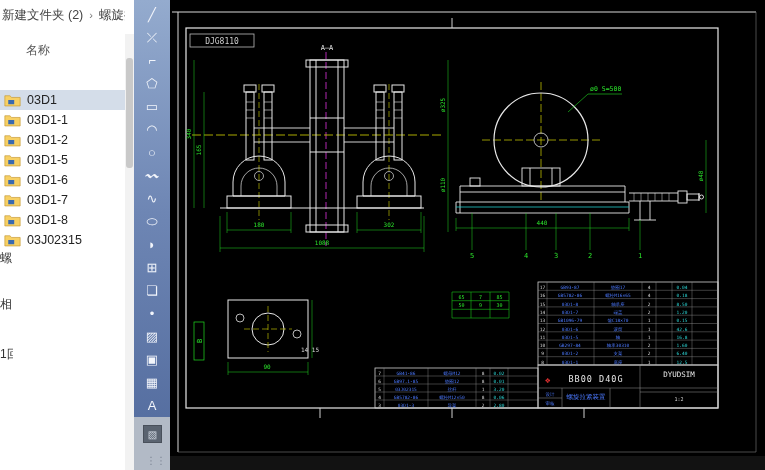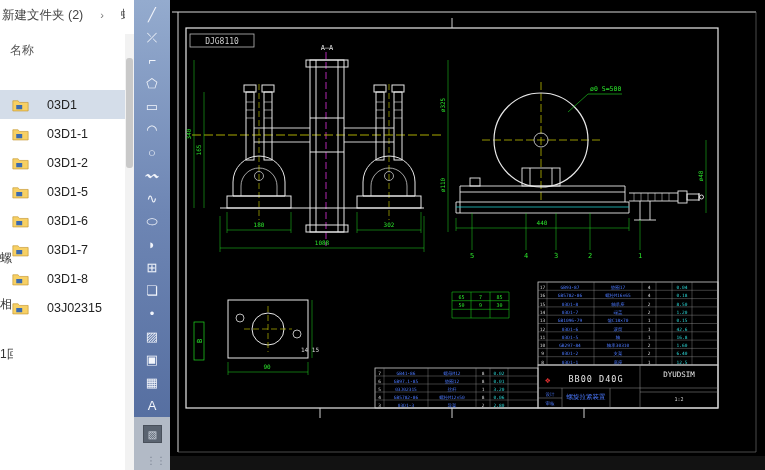--- a/index.html
+++ b/index.html
@@ -1,25 +1,25 @@
 <!DOCTYPE html>
 <html><head>
 <meta charset="utf-8">
 <style>
   html,body{margin:0;padding:0;background:#000;}
   .app{width:765px;height:470px;display:flex;overflow:hidden;font-family:"Liberation Sans",sans-serif;background:#000;}
 
   
   .explorer{width:134px;flex:none;background:#fff;position:relative;overflow:hidden;}
-  .breadcrumb{position:absolute;top:0;left:0;right:9px;height:30px;display:flex;align-items:center;gap:17px;font-size:12.5px;color:#444;white-space:nowrap;overflow:hidden;padding-left:2px;}
+  .breadcrumb{position:absolute;top:0;left:0;right:9px;height:30px;display:flex;align-items:center;gap:6px;font-size:12.5px;color:#444;white-space:nowrap;overflow:hidden;padding-left:2px;}
   .crumb{cursor:default;}
   .chev{color:#777;font-size:11px;}
-  .col-header{position:absolute;top:42px;left:10px;font-size:12px;color:#555;}
+  .col-header{position:absolute;top:42px;left:26px;font-size:12px;color:#555;}
   .file-list{position:absolute;top:90px;left:0;right:9px;}
-  .file-row{display:flex;align-items:center;height:29px;padding-left:12px;gap:18px;font-size:12.5px;color:#222;white-space:nowrap;}
+  .file-row{display:flex;align-items:center;height:20px;padding-left:4px;gap:6px;font-size:12.5px;color:#222;white-space:nowrap;}
   .file-row.selected{background:#d4dde9;}
   .fi{width:17px;height:14px;flex:none;}
   .scrollbar{position:absolute;top:34px;bottom:0;right:0;width:9px;background:#f2f2f2;}
   .thumb{position:absolute;top:24px;left:1px;width:7px;height:110px;background:#c9c9c9;border-radius:3px;}
   .bg-fragment{position:absolute;left:0;width:13px;overflow:hidden;font-size:12px;color:#333;white-space:nowrap;}
 
   
   .toolbar{width:36px;flex:none;background:linear-gradient(180deg,#94abce 0%,#6e86b4 45%,#50699c 100%);display:flex;flex-direction:column;align-items:center;padding-top:3px;box-sizing:border-box;}
   .tool-btn{width:28px;height:21px;margin:1px 0;display:flex;align-items:center;justify-content:center;color:#f2f5fb;font-size:13px;line-height:1;cursor:default;border-radius:2px;}
   .toolbar-footer{flex:1;width:36px;background:#b2bac6;position:relative;}

